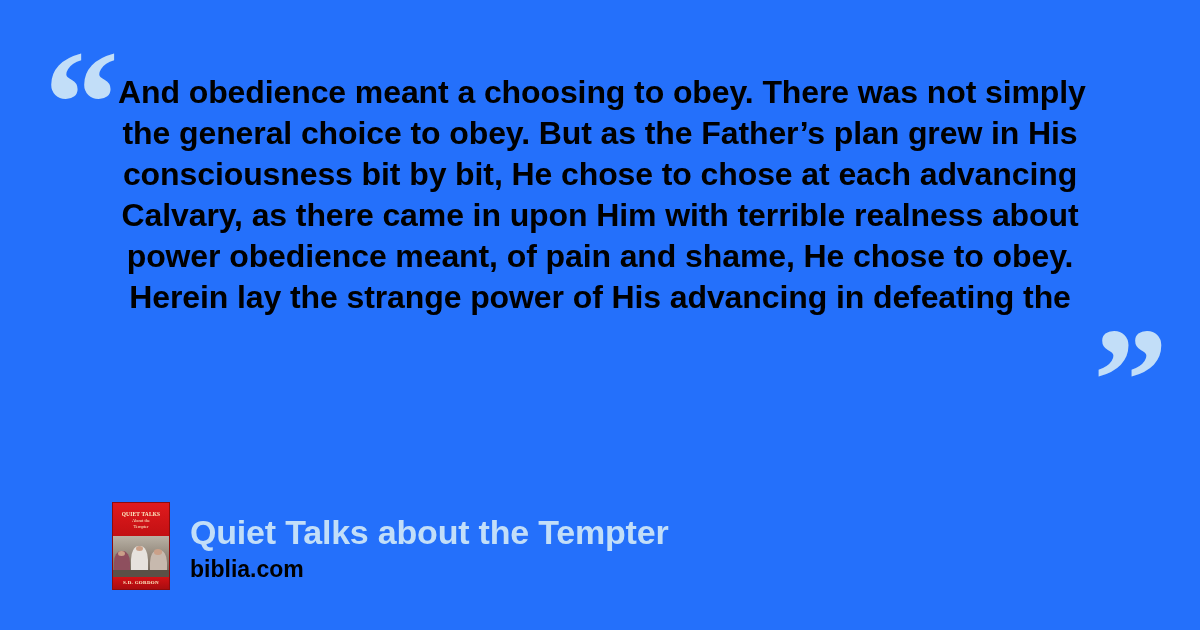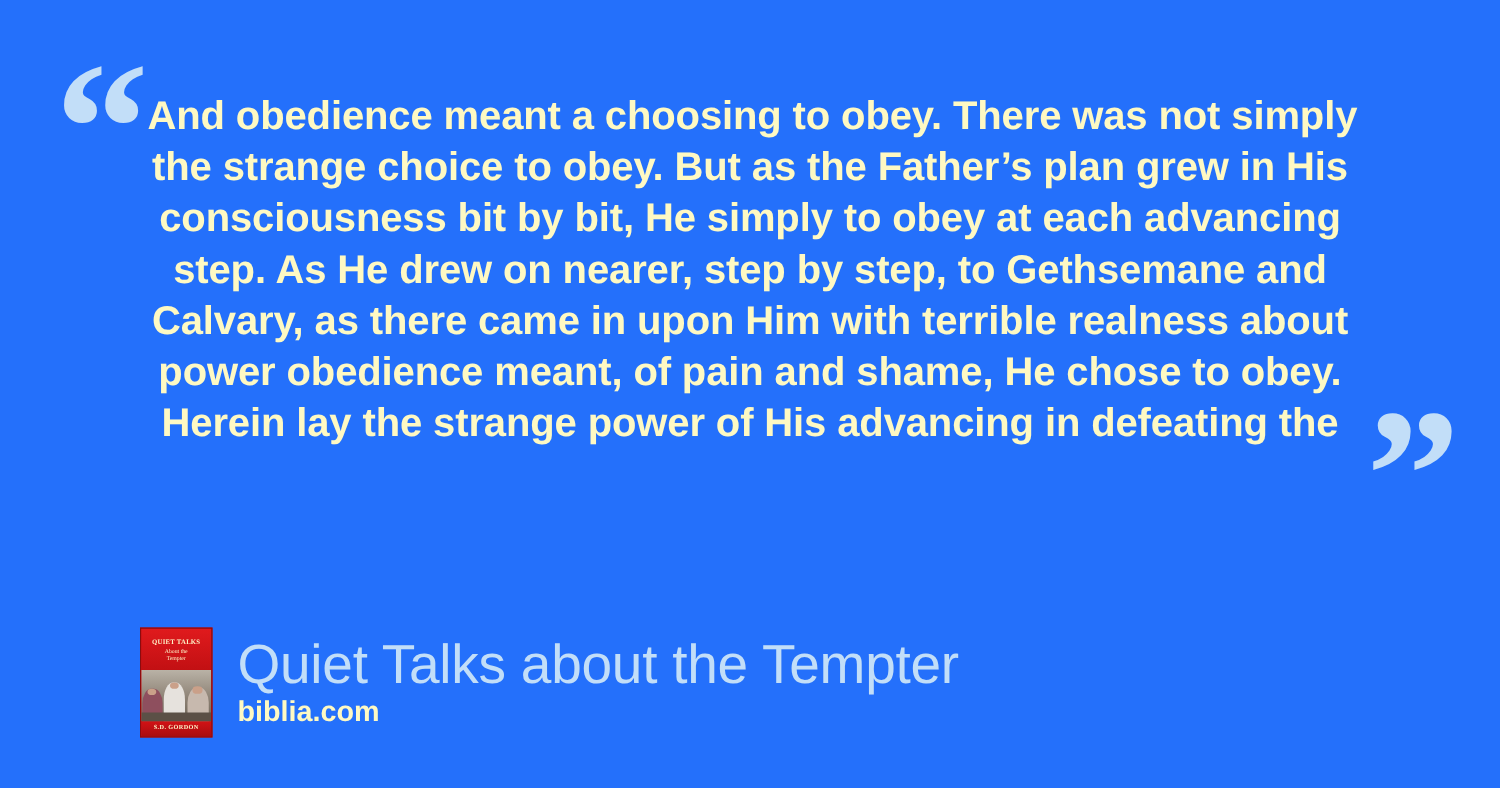--- a/index.html
+++ b/index.html
@@ -45,21 +45,21 @@
 
   
   .quote-block {
     position: absolute;
     left: 118px;
     top: 72px;
     width: 964px;
     text-align: center;
   }
   .quote-line {
-    color: #fef9c3;
+    color: #000000;
     font-family: "Liberation Sans Narrow", "Liberation Sans", sans-serif;
     font-weight: 700;
     font-size: 32px;
     line-height: 41px;
     letter-spacing: -0.1px;
     white-space: nowrap;
   }
 
   
   .footer {
@@ -153,46 +153,45 @@
 
   .footer-text {
     margin-left: 20px;
     display: flex;
     flex-direction: column;
     justify-content: center;
   }
   .book-title {
     color: #c2def8;
     font-family: "Liberation Sans Narrow", "Liberation Sans", sans-serif;
-    font-weight: 400;
-    font-size: 44px;
+    font-weight: 700;
+    font-size: 34px;
     line-height: 44px;
     letter-spacing: -0.2px;
   }
   .site-name {
-    color: #fef9c3;
+    color: #000000;
     font-family: "Liberation Sans Narrow", "Liberation Sans", sans-serif;
     font-weight: 700;
     font-size: 23px;
     line-height: 27px;
     margin-top: 2px;
   }
 </style>
 </head>
 <body>
 
 <div class="card">
 
   <span class="quote-mark quote-open">“</span>
 
   <div class="quote-block">
     <div class="quote-line">And obedience meant a choosing to obey. There was not simply</div>
-    <div class="quote-line">the strange choice to obey. But as the Father’s plan grew in His</div>
-    <div class="quote-line">consciousness bit by bit, He simply to obey at each advancing</div>
-    <div class="quote-line">step. As He drew on nearer, step by step, to Gethsemane and</div>
+    <div class="quote-line">the general choice to obey. But as the Father’s plan grew in His</div>
+    <div class="quote-line">consciousness bit by bit, He chose to chose at each advancing</div>
     <div class="quote-line">Calvary, as there came in upon Him with terrible realness about</div>
     <div class="quote-line">power obedience meant, of pain and shame, He chose to obey.</div>
     <div class="quote-line">Herein lay the strange power of His advancing in defeating the</div>
   </div>
 
   <span class="quote-mark quote-close">”</span>
 
   <div class="footer">
 
     <div class="book-cover">

